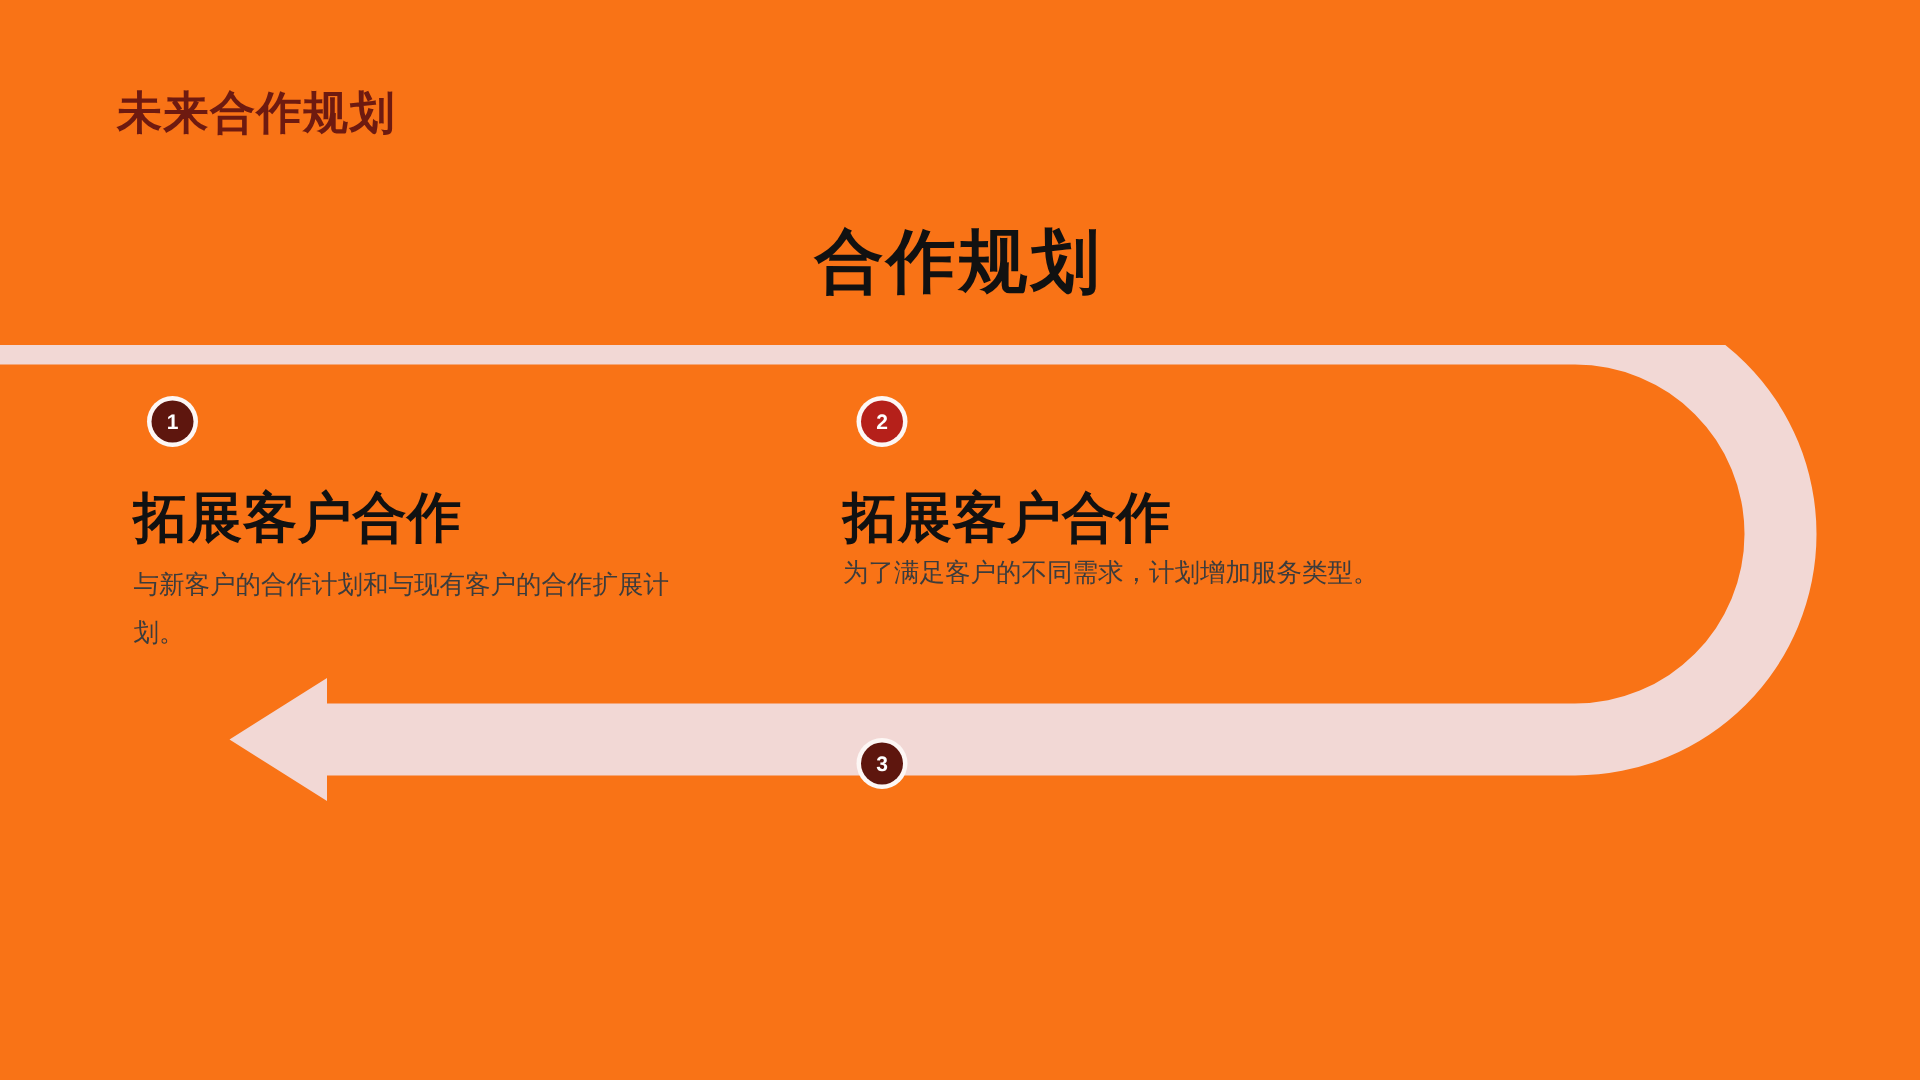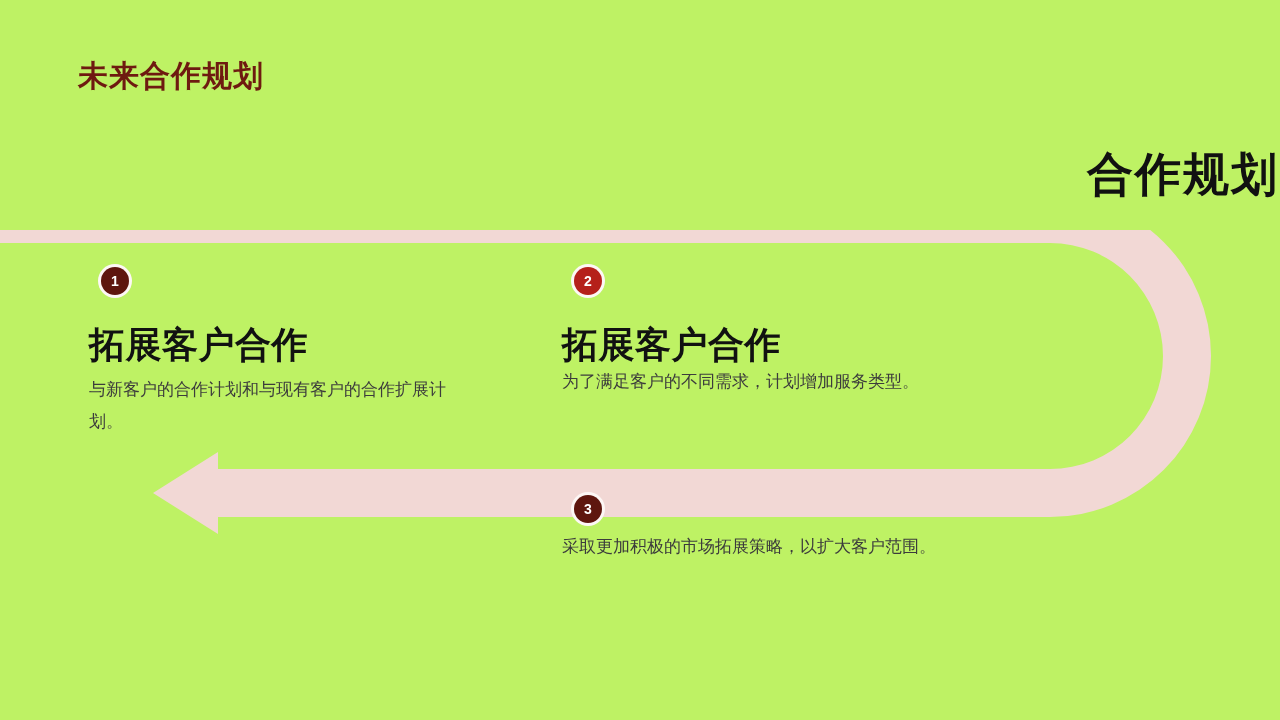--- a/index.html
+++ b/index.html
@@ -11,21 +11,21 @@
     height: 720px;
     background: #FDF7F5;
     font-family: "Liberation Sans", "DejaVu Sans", sans-serif;
     overflow: hidden;
     position: relative;
   }
   #slide {
     position: relative;
     width: 1280px;
     height: 720px;
-    background: #bef264;
+    background: #f97316;
     overflow: hidden;
   }
 
   
   .header-title {
     position: absolute;
     left: 78px;
     top: 58px;
     font-size: 30px;
     font-weight: bold;
@@ -34,21 +34,21 @@
     line-height: 1.2;
     white-space: nowrap;
   }
 
   
   .main-title {
     position: absolute;
     left: 0;
     top: 148px;
     width: 1280px;
-    text-align: right;
+    text-align: center;
     font-size: 46px;
     font-weight: bold;
     color: #111111;
     letter-spacing: 2px;
     line-height: 1.15;
   }
   .main-title-inner {
     display: inline-block;
     transform: translateX(-1px);
   }
@@ -149,16 +149,15 @@
       <span>2</span>
     </div>
     <div class="step-title">拓展客户合作</div>
     <div class="step-desc">为了满足客户的不同需求，计划增加服务类型。</div>
   </div>
 
   <div class="step" id="step-3">
     <div class="badge" style="background:#5E160E;">
       <span>3</span>
     </div>
-    <div class="step-desc">采取更加积极的市场拓展策略，以扩大客户范围。</div>
   </div>
 
 </div>
 
 </body></html>

